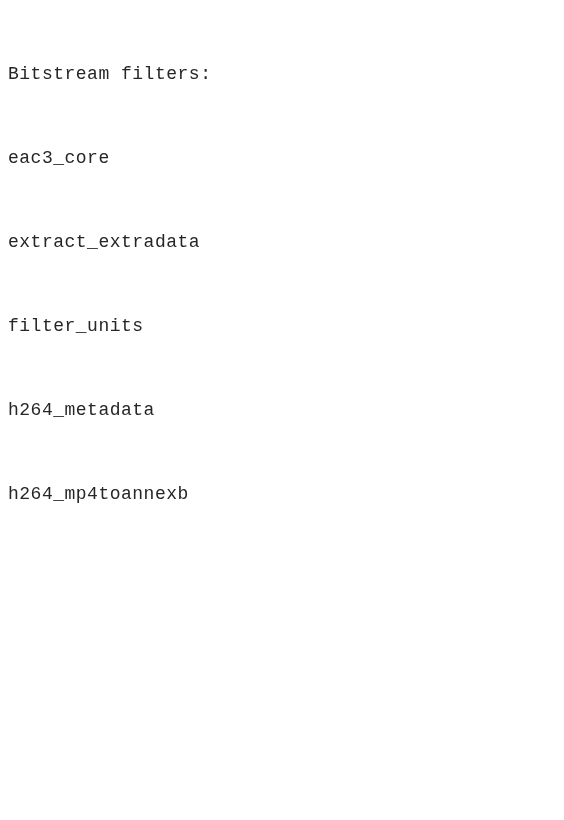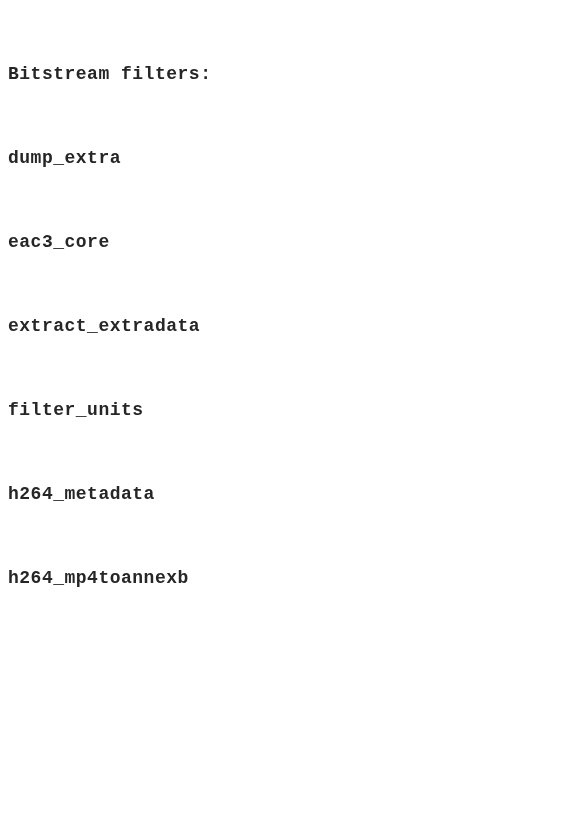--- a/index.html
+++ b/index.html
@@ -14,29 +14,27 @@
       line-height: 28px;
       color: #262626;
       padding: 4px 8px;
       letter-spacing: 0.5px;
     }
     .terminal-output {
       white-space: pre;
     }
     .line {
       display: block;
-      font-weight: bold;
     }
   </style>
 </head>
 <body>
 
 <div class="terminal-output">
   <span class="line">Bitstream filters:</span>
-  <span class="line">dump_extra</span>
   <span class="line">eac3_core</span>
   <span class="line">extract_extradata</span>
   <span class="line">filter_units</span>
   <span class="line">h264_metadata</span>
   <span class="line">h264_mp4toannexb</span>
   
   
   
   
   

